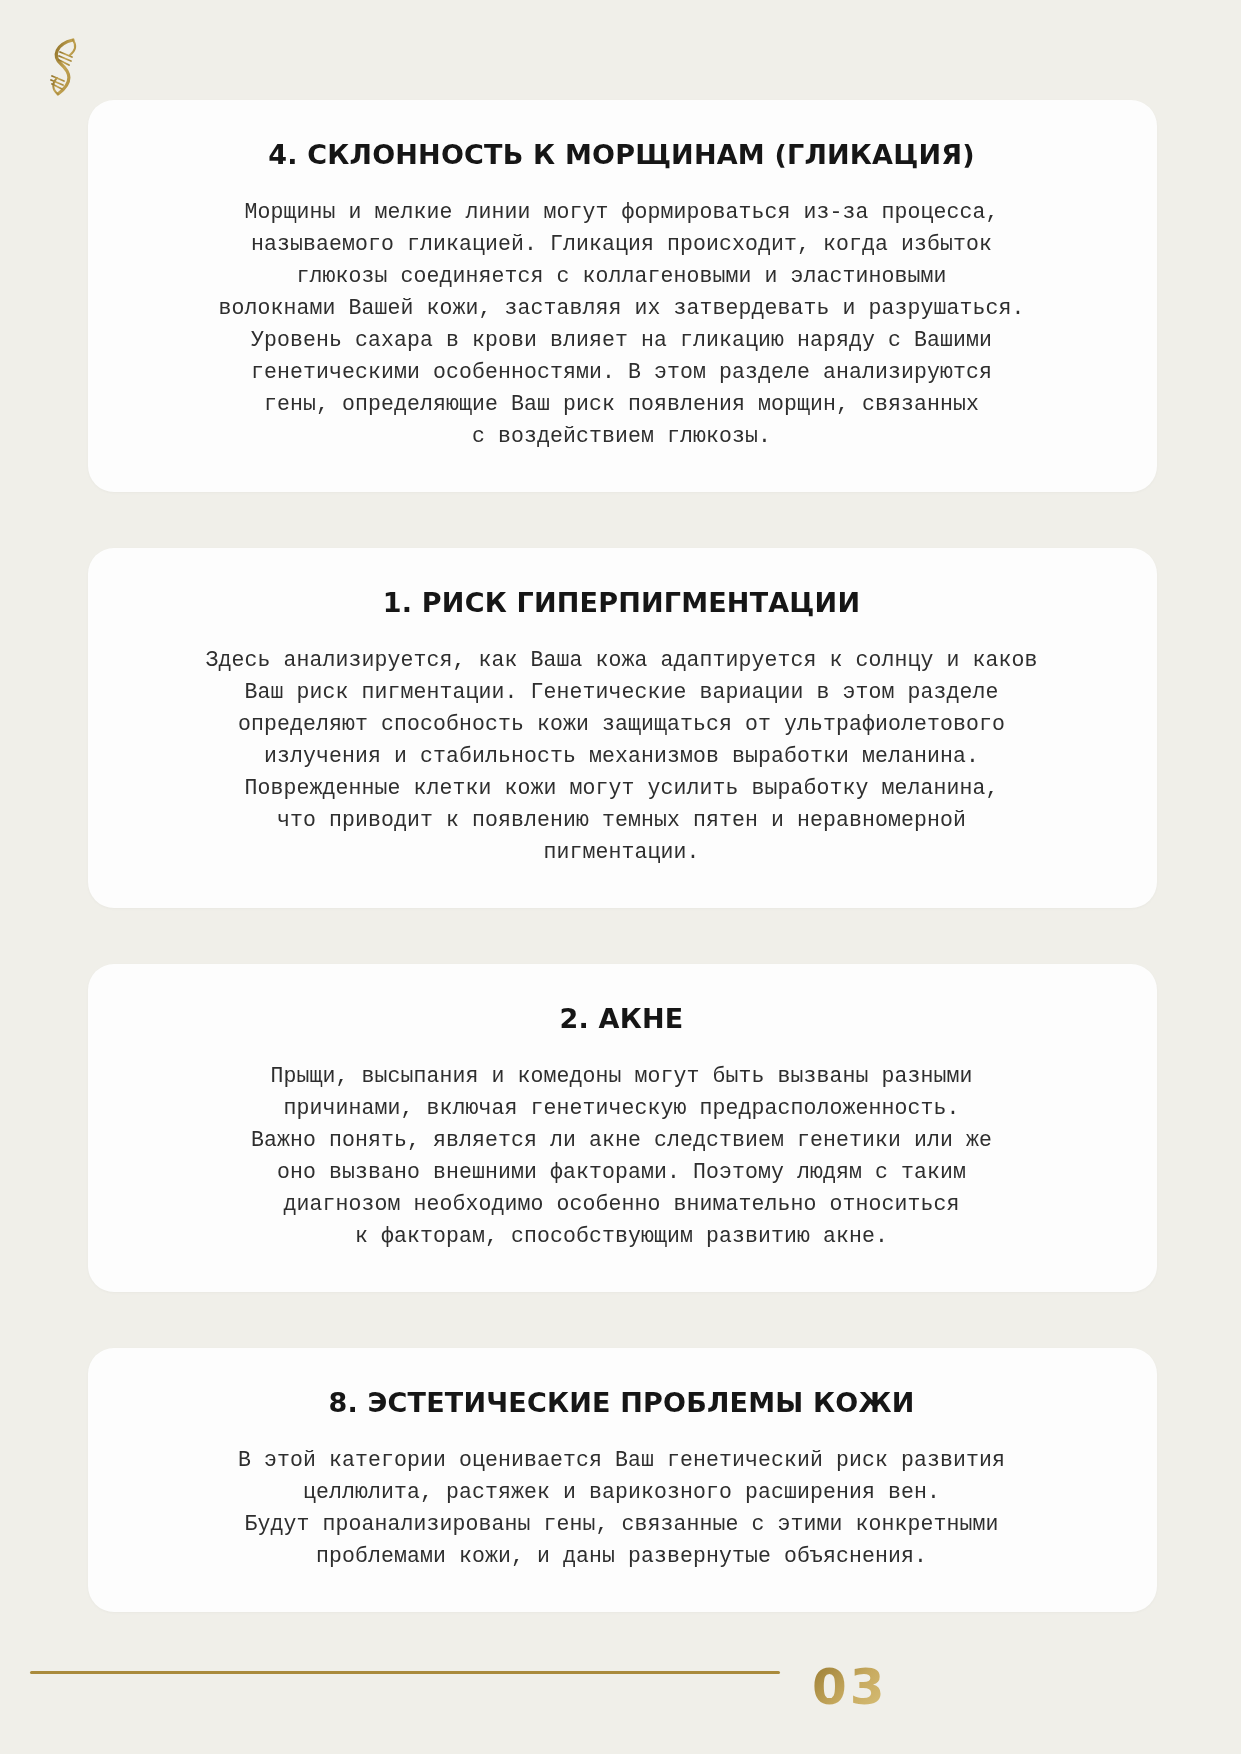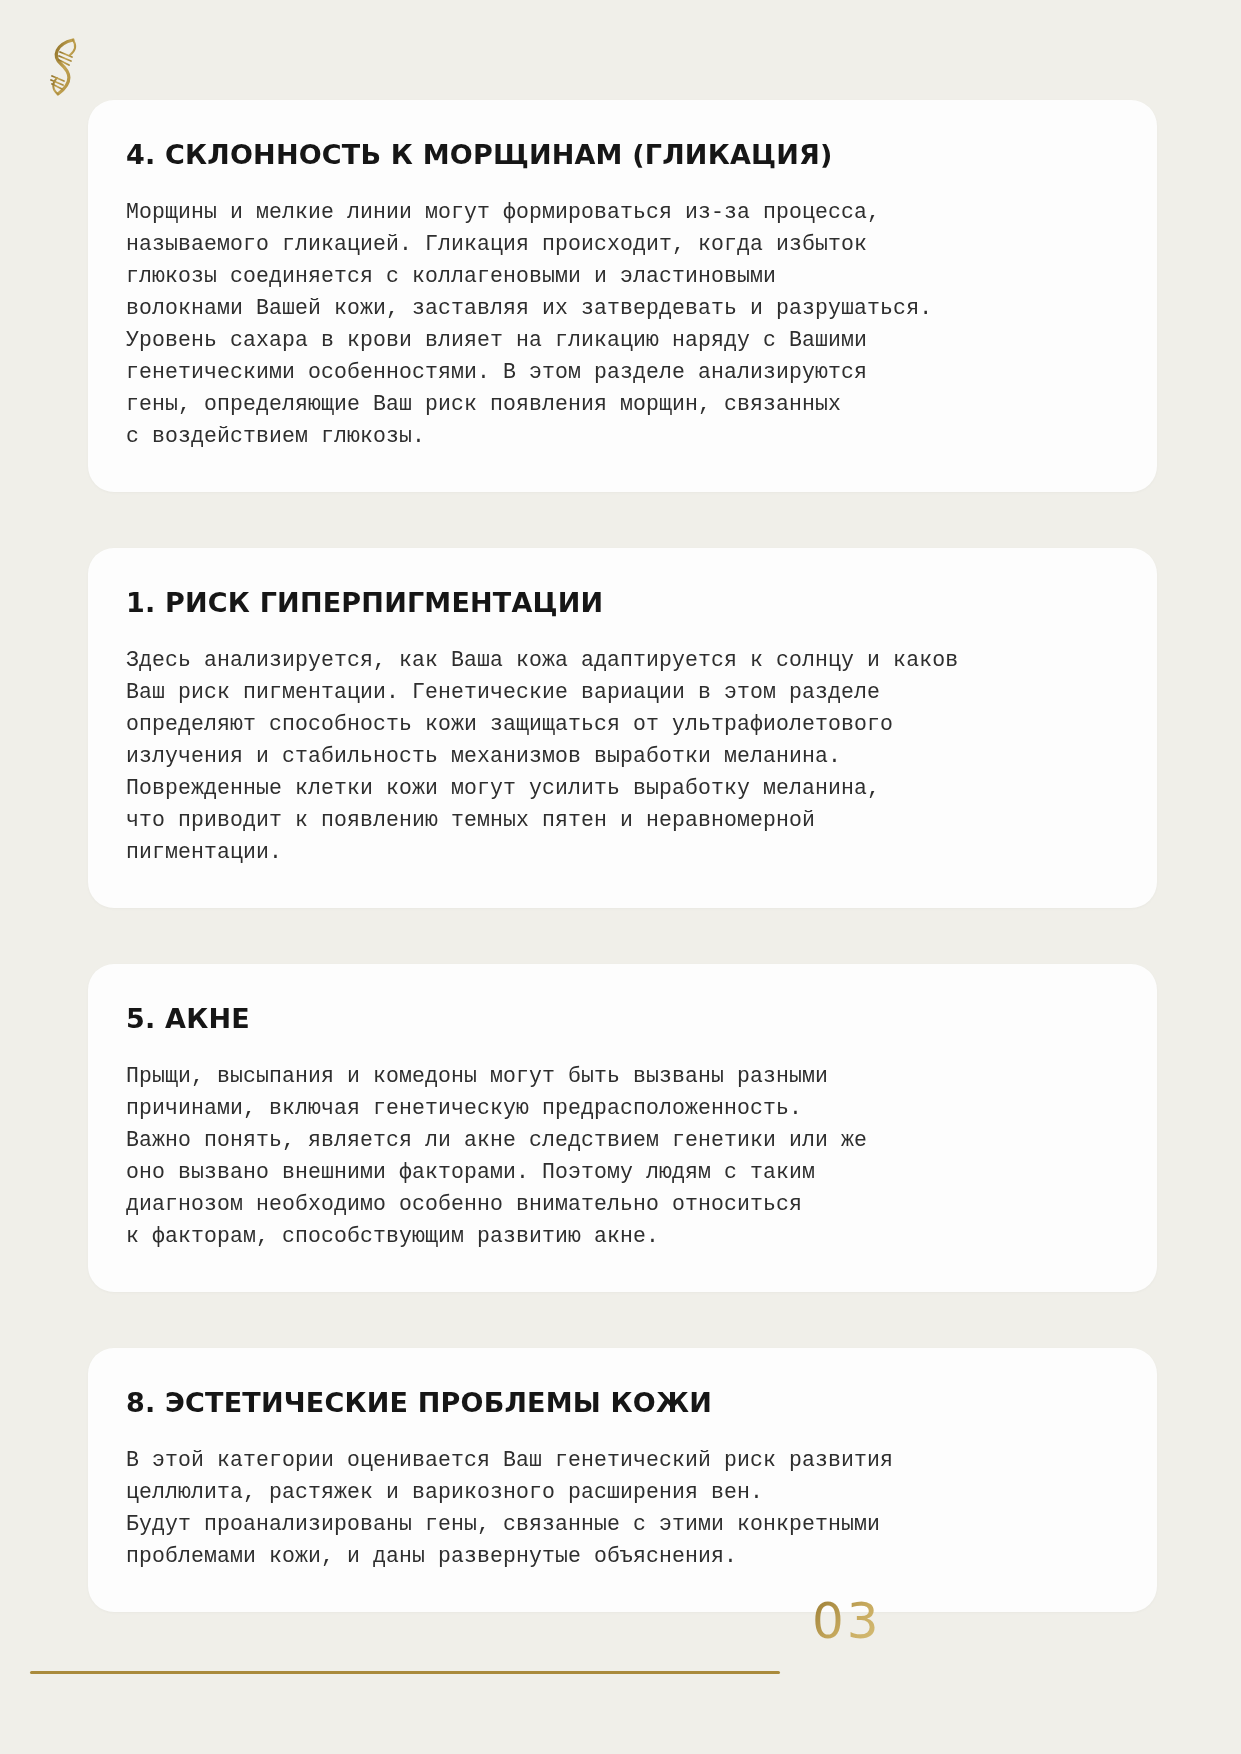--- a/index.html
+++ b/index.html
@@ -26,20 +26,21 @@
     width: 1069px;
     display: flex;
     flex-direction: column;
   }
   .card {
     background: #fdfdfd;
     border-radius: 26px;
     padding: 38px 40px 40px 38px;
     margin-bottom: 56px;
     box-shadow: 0 1px 3px rgba(0,0,0,0.03);
+    text-align: center;
   }
   .card h2 {
     font-size: 27px;
     line-height: 34px;
     font-weight: 700;
     color: #161616;
     letter-spacing: 0.2px;
     margin-bottom: 24px;
   }
   .card p {
@@ -56,24 +57,24 @@
     left: 30px;
     top: 1671px;
     width: 750px;
     height: 3px;
     background: #a98a3c;
     border-radius: 2px;
   }
   .page-number {
     position: absolute;
     left: 812px;
-    top: 1596px;
+    top: 1662px;
     font-size: 50px;
     line-height: 50px;
-    font-weight: 400;
+    font-weight: 700;
     letter-spacing: 3px;
     background: linear-gradient(135deg, #9a7c33 0%, #c8ab60 55%, #d8c079 100%);
     -webkit-background-clip: text;
     background-clip: text;
     color: transparent;
   }
 </style>
 </head>
 <body>
 
@@ -118,21 +119,21 @@
     <p>Здесь анализируется, как Ваша кожа адаптируется к солнцу и каков
 Ваш риск пигментации. Генетические вариации в этом разделе
 определяют способность кожи защищаться от ультрафиолетового
 излучения и стабильность механизмов выработки меланина.
 Поврежденные клетки кожи могут усилить выработку меланина,
 что приводит к появлению темных пятен и неравномерной
 пигментации.</p>
   </section>
 
   <section class="card">
-    <h2>5. АКНЕ</h2>
+    <h2>2. АКНЕ</h2>
     <p>Прыщи, высыпания и комедоны могут быть вызваны разными
 причинами, включая генетическую предрасположенность.
 Важно понять, является ли акне следствием генетики или же
 оно вызвано внешними факторами. Поэтому людям с таким
 диагнозом необходимо особенно внимательно относиться
 к факторам, способствующим развитию акне.</p>
   </section>
 
   <section class="card">
     <h2>8. ЭСТЕТИЧЕСКИЕ ПРОБЛЕМЫ КОЖИ</h2>

